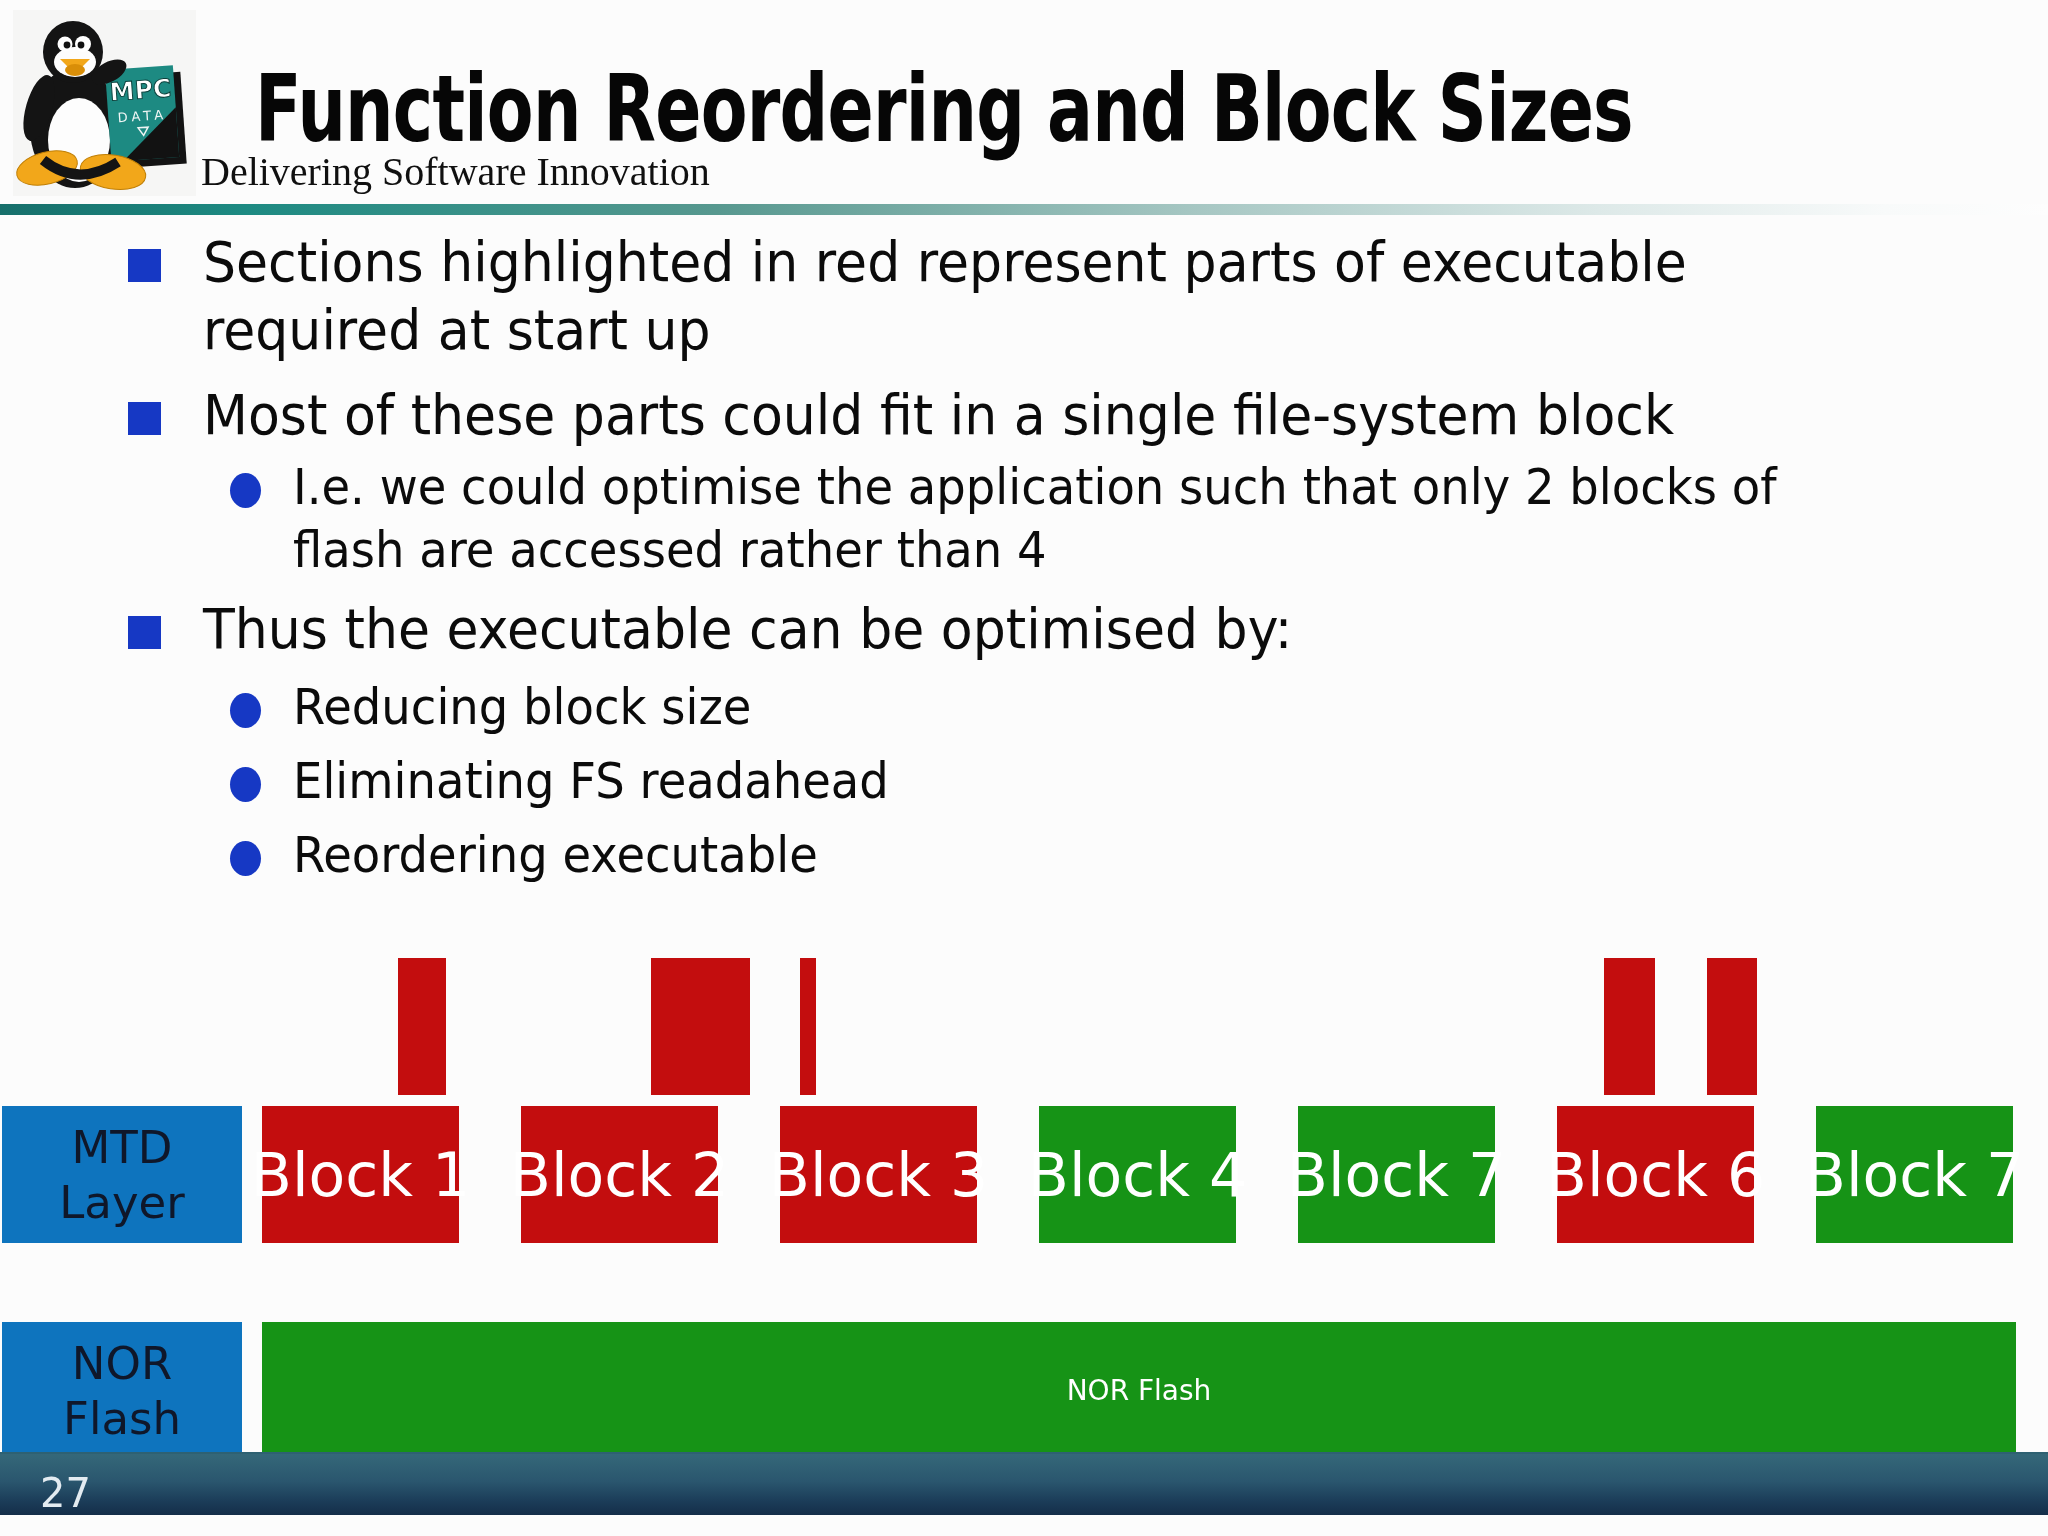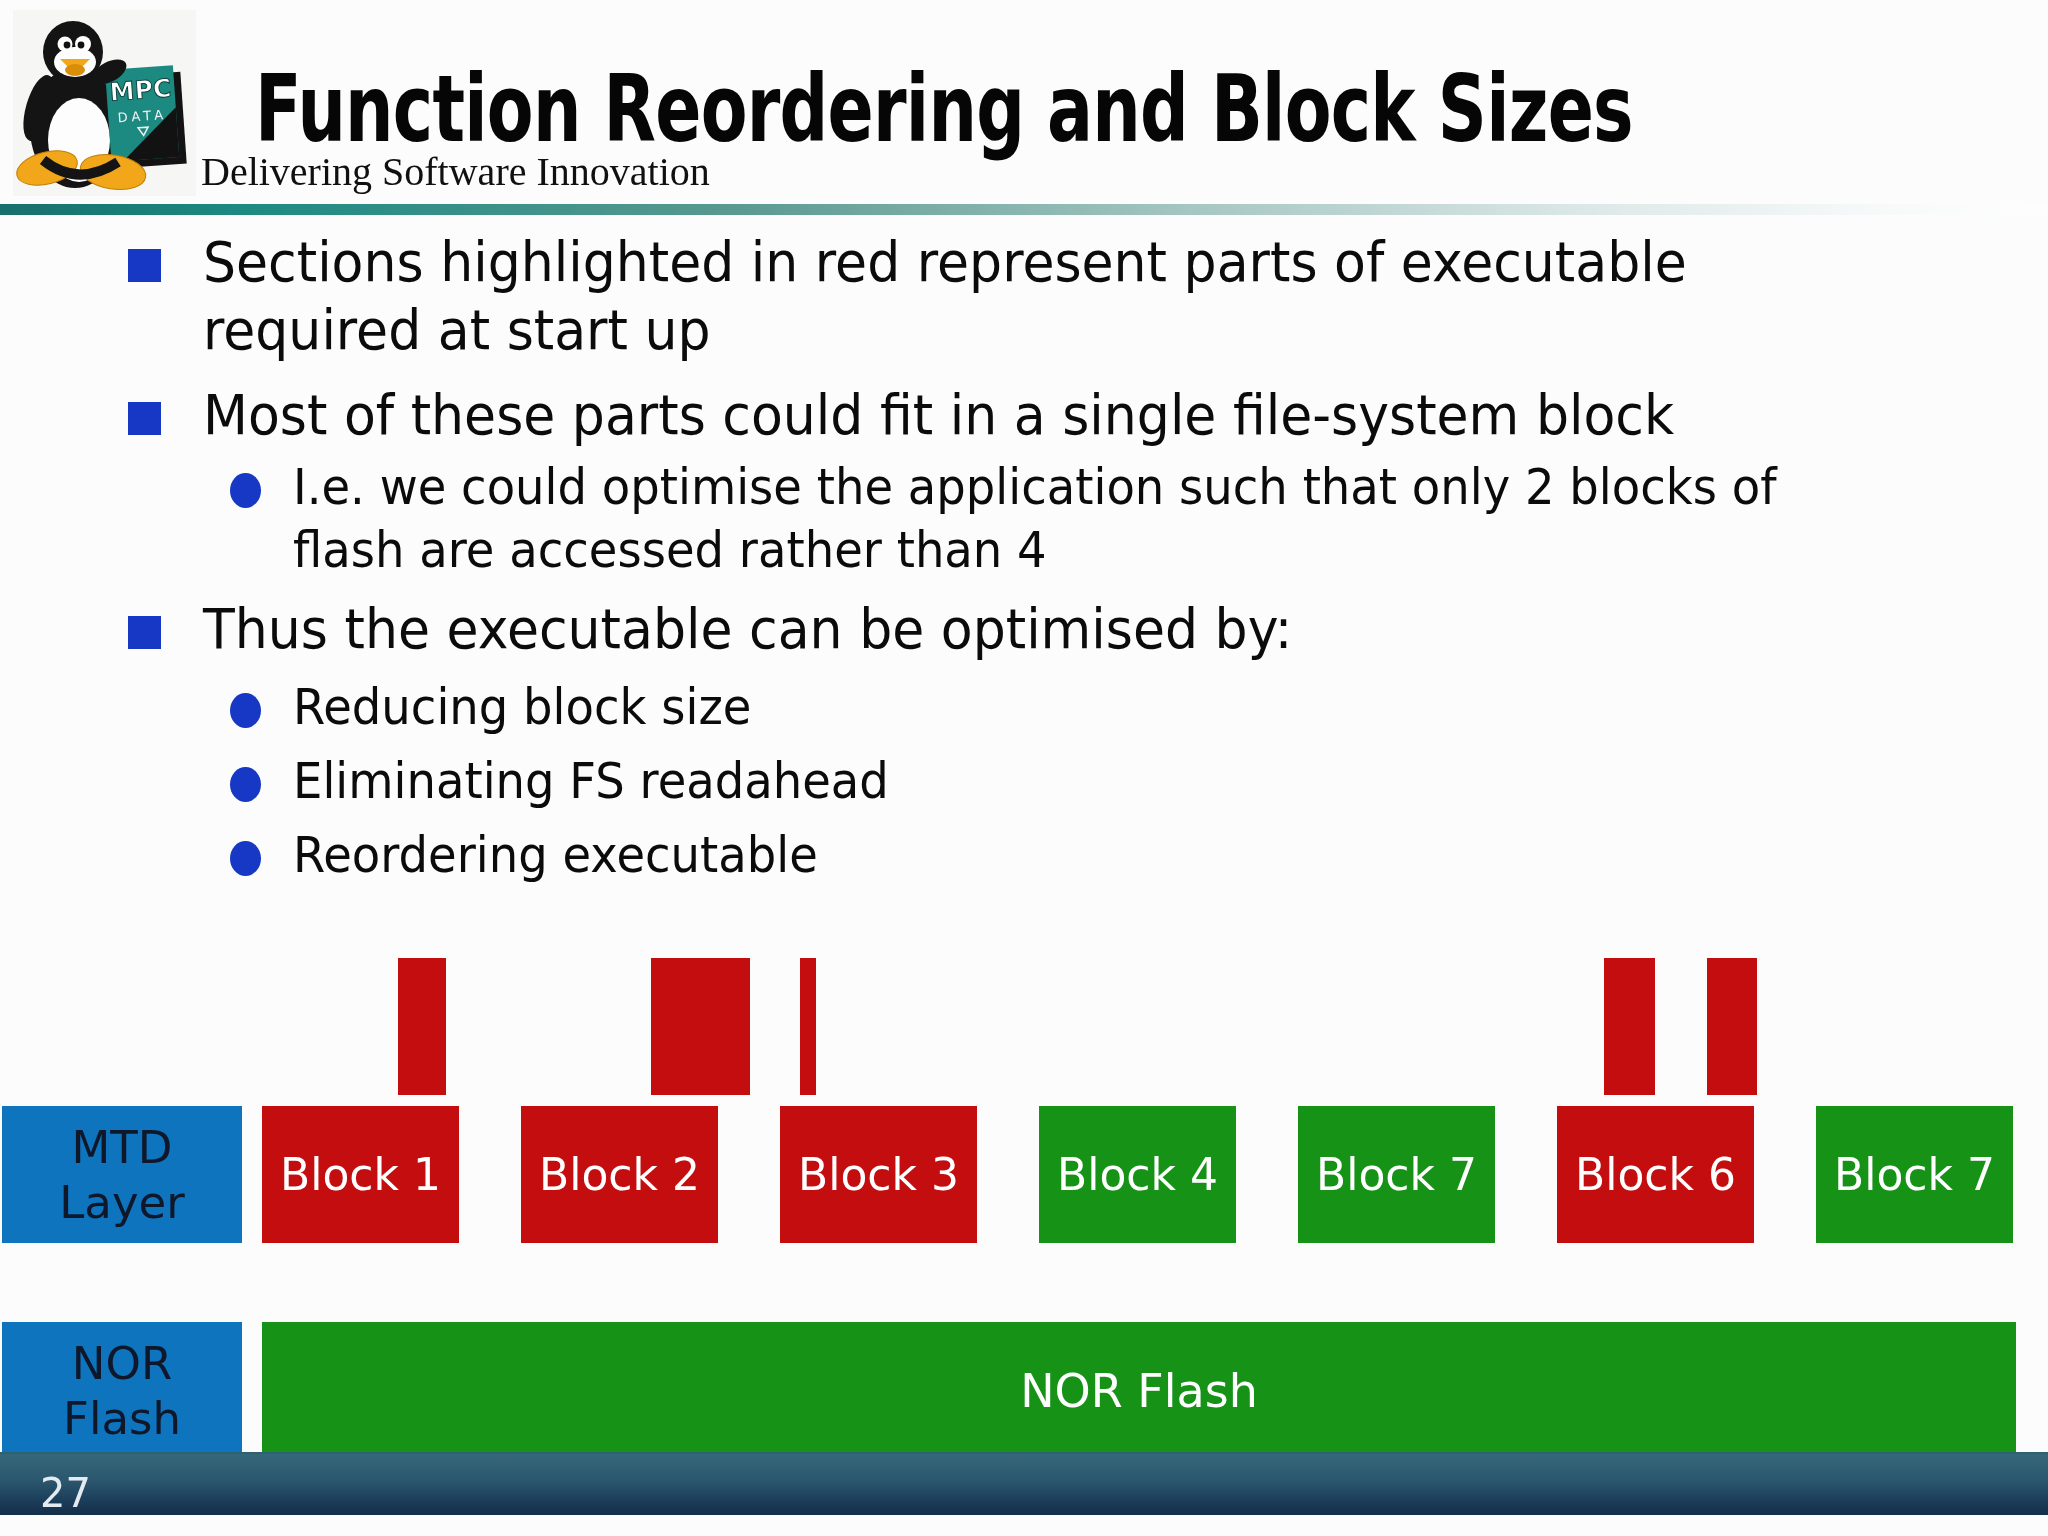--- a/index.html
+++ b/index.html
@@ -51,28 +51,28 @@
   .row-mtd{top:1106px;}
   .row-nor{top:1322px;}
   .side-label{
     position:absolute;left:2px;top:0;width:240px;height:137px;background:var(--blue);
     display:flex;flex-direction:column;align-items:center;justify-content:center;
     color:#0f172a;font-size:45px;line-height:55px;
   }
   .block{
     position:absolute;top:0;width:197px;height:137px;
     display:flex;align-items:center;justify-content:center;
-    color:#fff;font-size:44px;white-space:nowrap;
+    color:#fff;font-size:60px;white-space:nowrap;
   }
   .block.startup{background:var(--red);}
   .block.normal{background:var(--green);}
   .b0{left:262px}.b1{left:521px}.b2{left:780px}.b3{left:1039px}.b4{left:1298px}.b5{left:1557px}.b6{left:1816px}
   .nor-bar{
     position:absolute;left:262px;top:0;width:1754px;height:137px;background:var(--green);
-    display:flex;align-items:center;justify-content:center;color:#fff;font-size:46px;
+    display:flex;align-items:center;justify-content:center;color:#fff;font-size:28px;
   }
 
   
   .footer{
     position:absolute;left:0;top:1452px;width:2048px;height:63px;
     background:linear-gradient(180deg,var(--footer_top) 0%,#2a566e 45%,#1b3c58 78%,var(--footer_bottom) 100%);
     border-top:2px solid #2e6172;
   }
   .page-num{position:absolute;left:40px;top:19px;font-size:40px;line-height:1;color:#e3ebf1;}
 </style>

